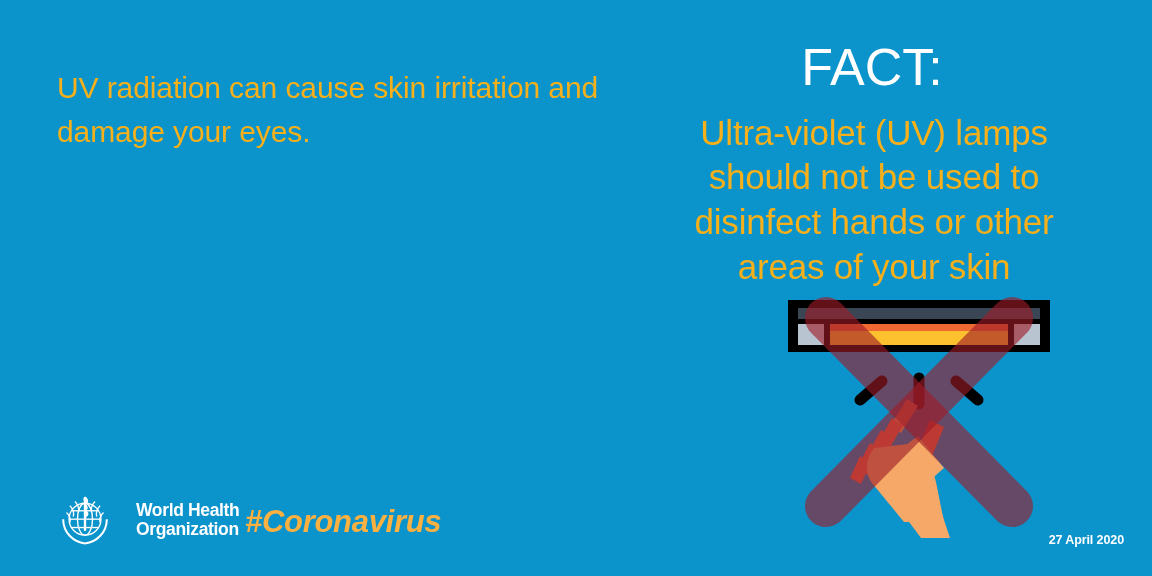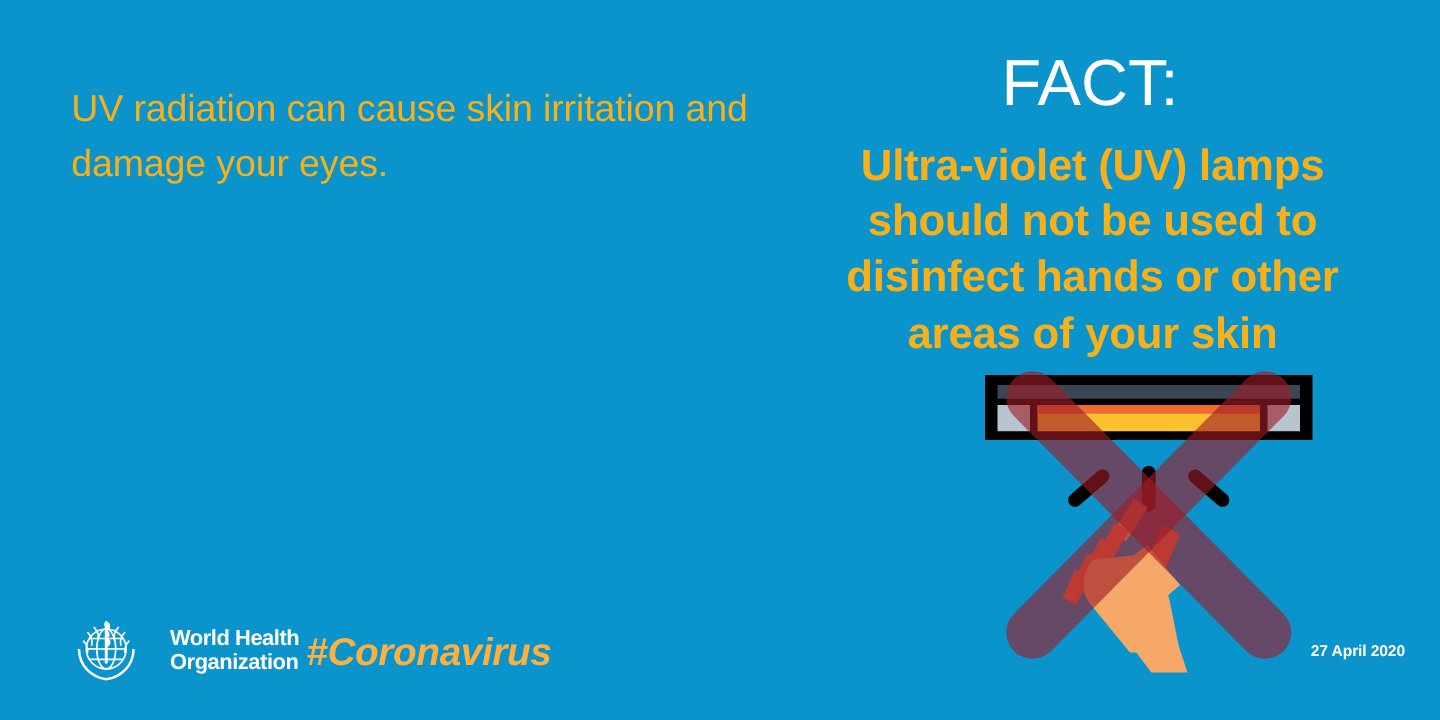--- a/index.html
+++ b/index.html
@@ -53,21 +53,21 @@
     font-size: 52px;
     line-height: 1.05;
     font-weight: 400;
     text-align: center;
     margin: 0 4px 4px 0;
   }
   .fact-text {
     color: #f7b01a;
     font-size: 35px;
     line-height: 1.28;
-    font-weight: 700;
+    font-weight: 400;
     margin: 16px;
     letter-spacing: -0.2px;
     text-align: center;
   }
 
   
   .illus {
     position: absolute;
     left: 786px;
     top: 296px;
@@ -108,21 +108,21 @@
     font-weight: bold;
     font-size: 31px;
     letter-spacing: -0.3px;
     font-style: italic;
   }
   .hashtag.ht1 { left: 245px; }
   .hashtag.ht2 { left: 483px; }
   .date-stamp {
     position: absolute;
     right: 28px;
-    top: 28px;
+    top: 47px;
     color: #ffffff;
     font-weight: bold;
     font-size: 12.5px;
     letter-spacing: -0.1px;
   }
 </style>
 </head>
 <body>
 
 <div id="poster">

